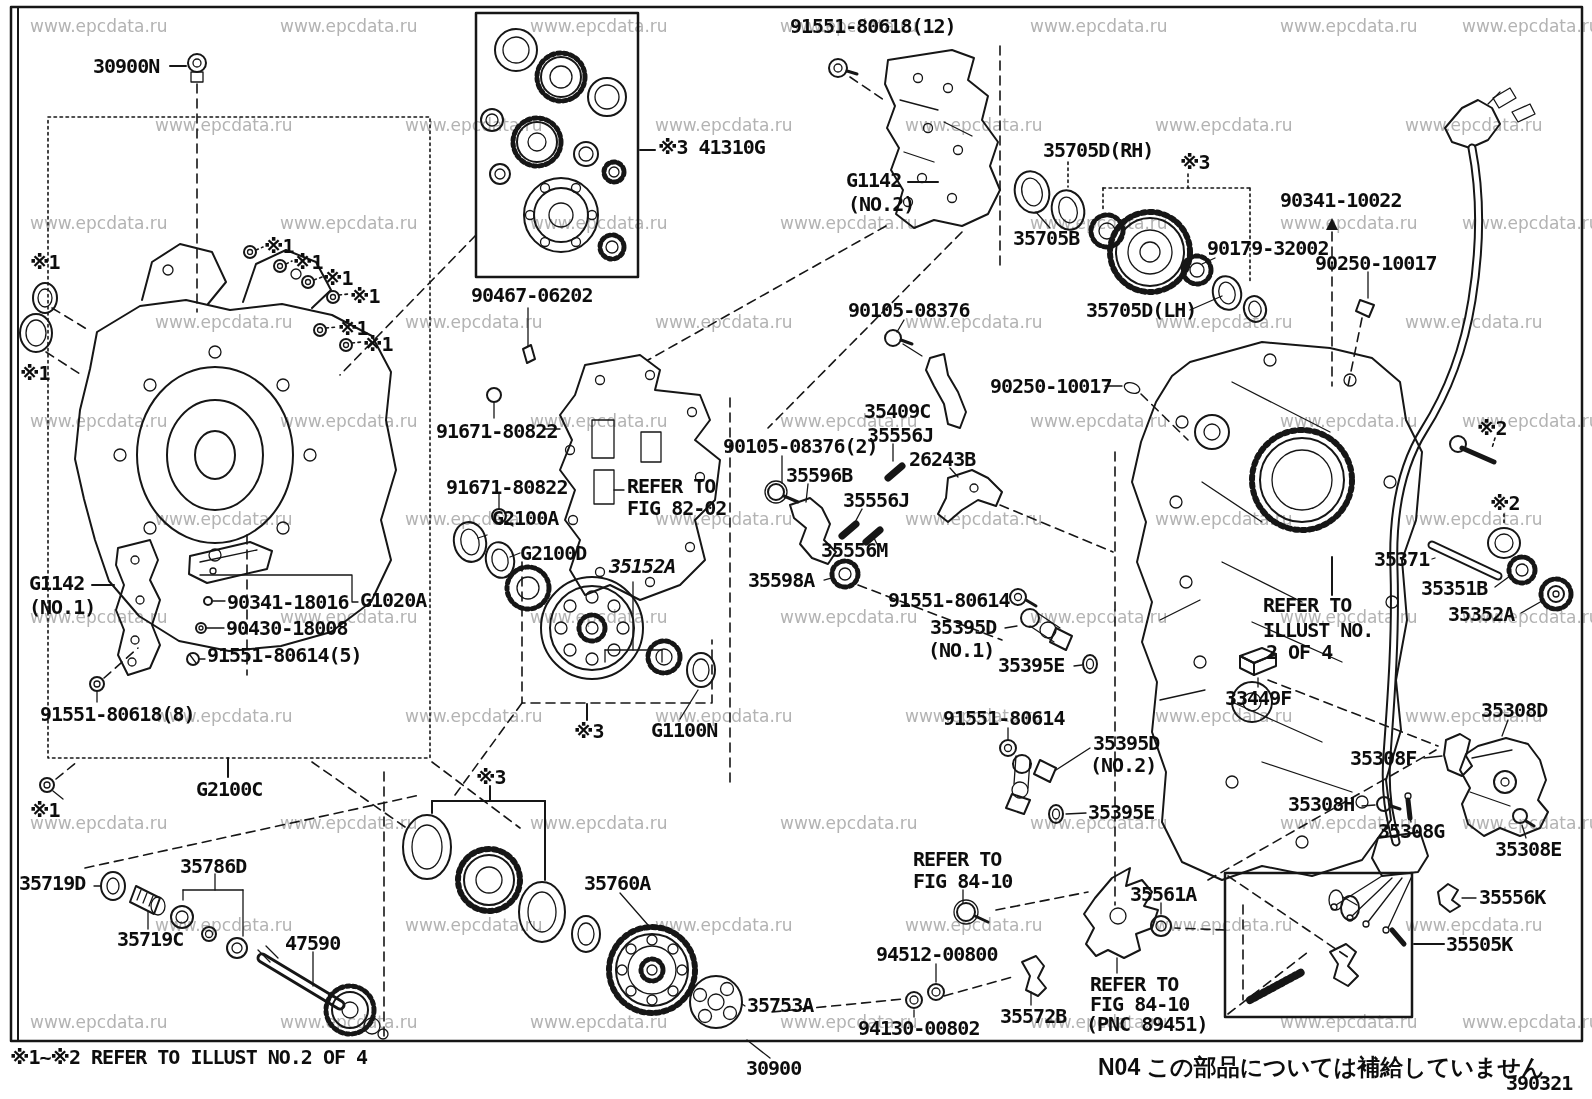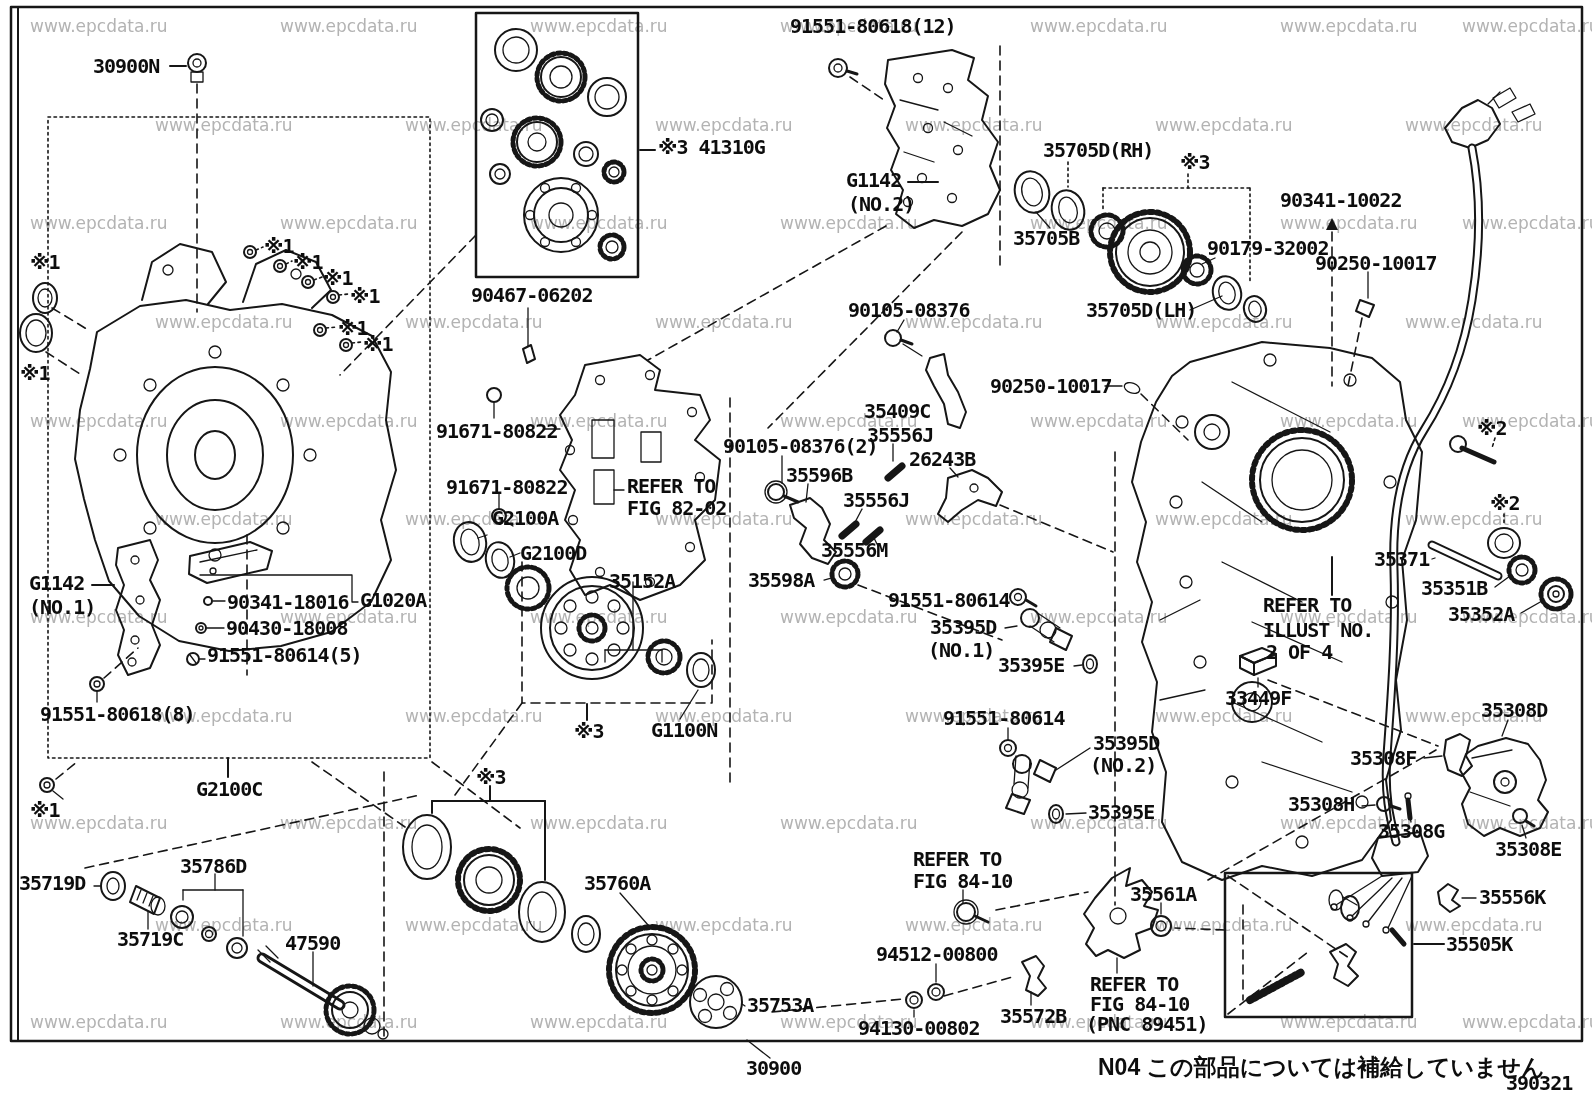--- a/index.html
+++ b/index.html
@@ -627,20 +627,21 @@
         <line x1="730" y1="398" x2="730" y2="788" class="dsh"></line>
         <line x1="1115" y1="452" x2="1115" y2="905" class="dsh"></line>
         <line x1="1105" y1="386" x2="1122" y2="386" class="thin"></line>
         <ellipse cx="1132" cy="388" rx="8" ry="5" transform="rotate(20 1132 388)" class="thin"></ellipse>
         <line x1="1141" y1="394" x2="1188" y2="440" class="dsh"></line>
       </g>
     </g>
   </svg>
 
   <div id="labels-layer">
+    <div class="plabel" style="left:10px; top:1047px;">※1~※2 REFER TO ILLUST NO.2 OF 4</div>
     <div class="plabel" style="left:746px; top:1058px;">30900</div>
     <div class="note" style="left:1098px; top:1052px;">N04 この部品については補給していません</div>
     <div class="plabel" style="left:1506px; top:1073px;">390321</div>
   <div class="plabel" style="left: 93px; top: 56px;">30900N</div>
       <div class="plabel" style="left: 658px; top: 137px;">※3 41310G</div>
       <div class="plabel" style="left: 471px; top: 285px;">90467-06202</div>
       <div class="plabel" style="left: 790px; top: 16px;">91551-80618(12)</div>
       <div class="plabel" style="left: 846px; top: 170px;">G1142</div>
       <div class="plabel" style="left: 848px; top: 194px;">(NO.2)</div>
       <div class="plabel" style="left: 1043px; top: 140px;">35705D(RH)</div>
@@ -659,21 +660,21 @@
       <div class="plabel" style="left: 786px; top: 465px;">35596B</div>
       <div class="plabel" style="left: 843px; top: 490px;">35556J</div>
       <div class="plabel" style="left: 821px; top: 540px;">35556M</div>
       <div class="plabel" style="left: 748px; top: 570px;">35598A</div>
       <div class="plabel" style="left: 436px; top: 421px;">91671-80822</div>
       <div class="plabel" style="left: 446px; top: 477px;">91671-80822</div>
       <div class="plabel" style="left: 492px; top: 508px;">G2100A</div>
       <div class="plabel" style="left: 520px; top: 543px; text-align: right;">G2100D</div>
       <div class="plabel" style="left: 627px; top: 476px;">REFER TO</div>
       <div class="plabel" style="left: 627px; top: 498px;">FIG 82-02</div>
-      <div class="plabel" style="left: 609px; top: 571px;">35152A</div>
+      <div class="plabel" style="left: 609px; top: 556px; font-style: italic;">35152A</div>
       <div class="plabel" style="left: 29px; top: 573px;">G1142</div>
       <div class="plabel" style="left: 29px; top: 597px;">(NO.1)</div>
       <div class="plabel" style="left: 227px; top: 592px;">90341-18016</div>
       <div class="plabel" style="left: 360px; top: 590px;">G1020A</div>
       <div class="plabel" style="left: 226px; top: 618px;">90430-18008</div>
       <div class="plabel" style="left: 207px; top: 645px;">91551-80614(5)</div>
       <div class="plabel" style="left: 40px; top: 704px;">91551-80618(8)</div>
       <div class="plabel" style="left: 196px; top: 779px;">G2100C</div>
       <div class="plabel" style="left: 264px; top: 236px;">※1</div>
       <div class="plabel" style="left: 293px; top: 252px;">※1</div>

